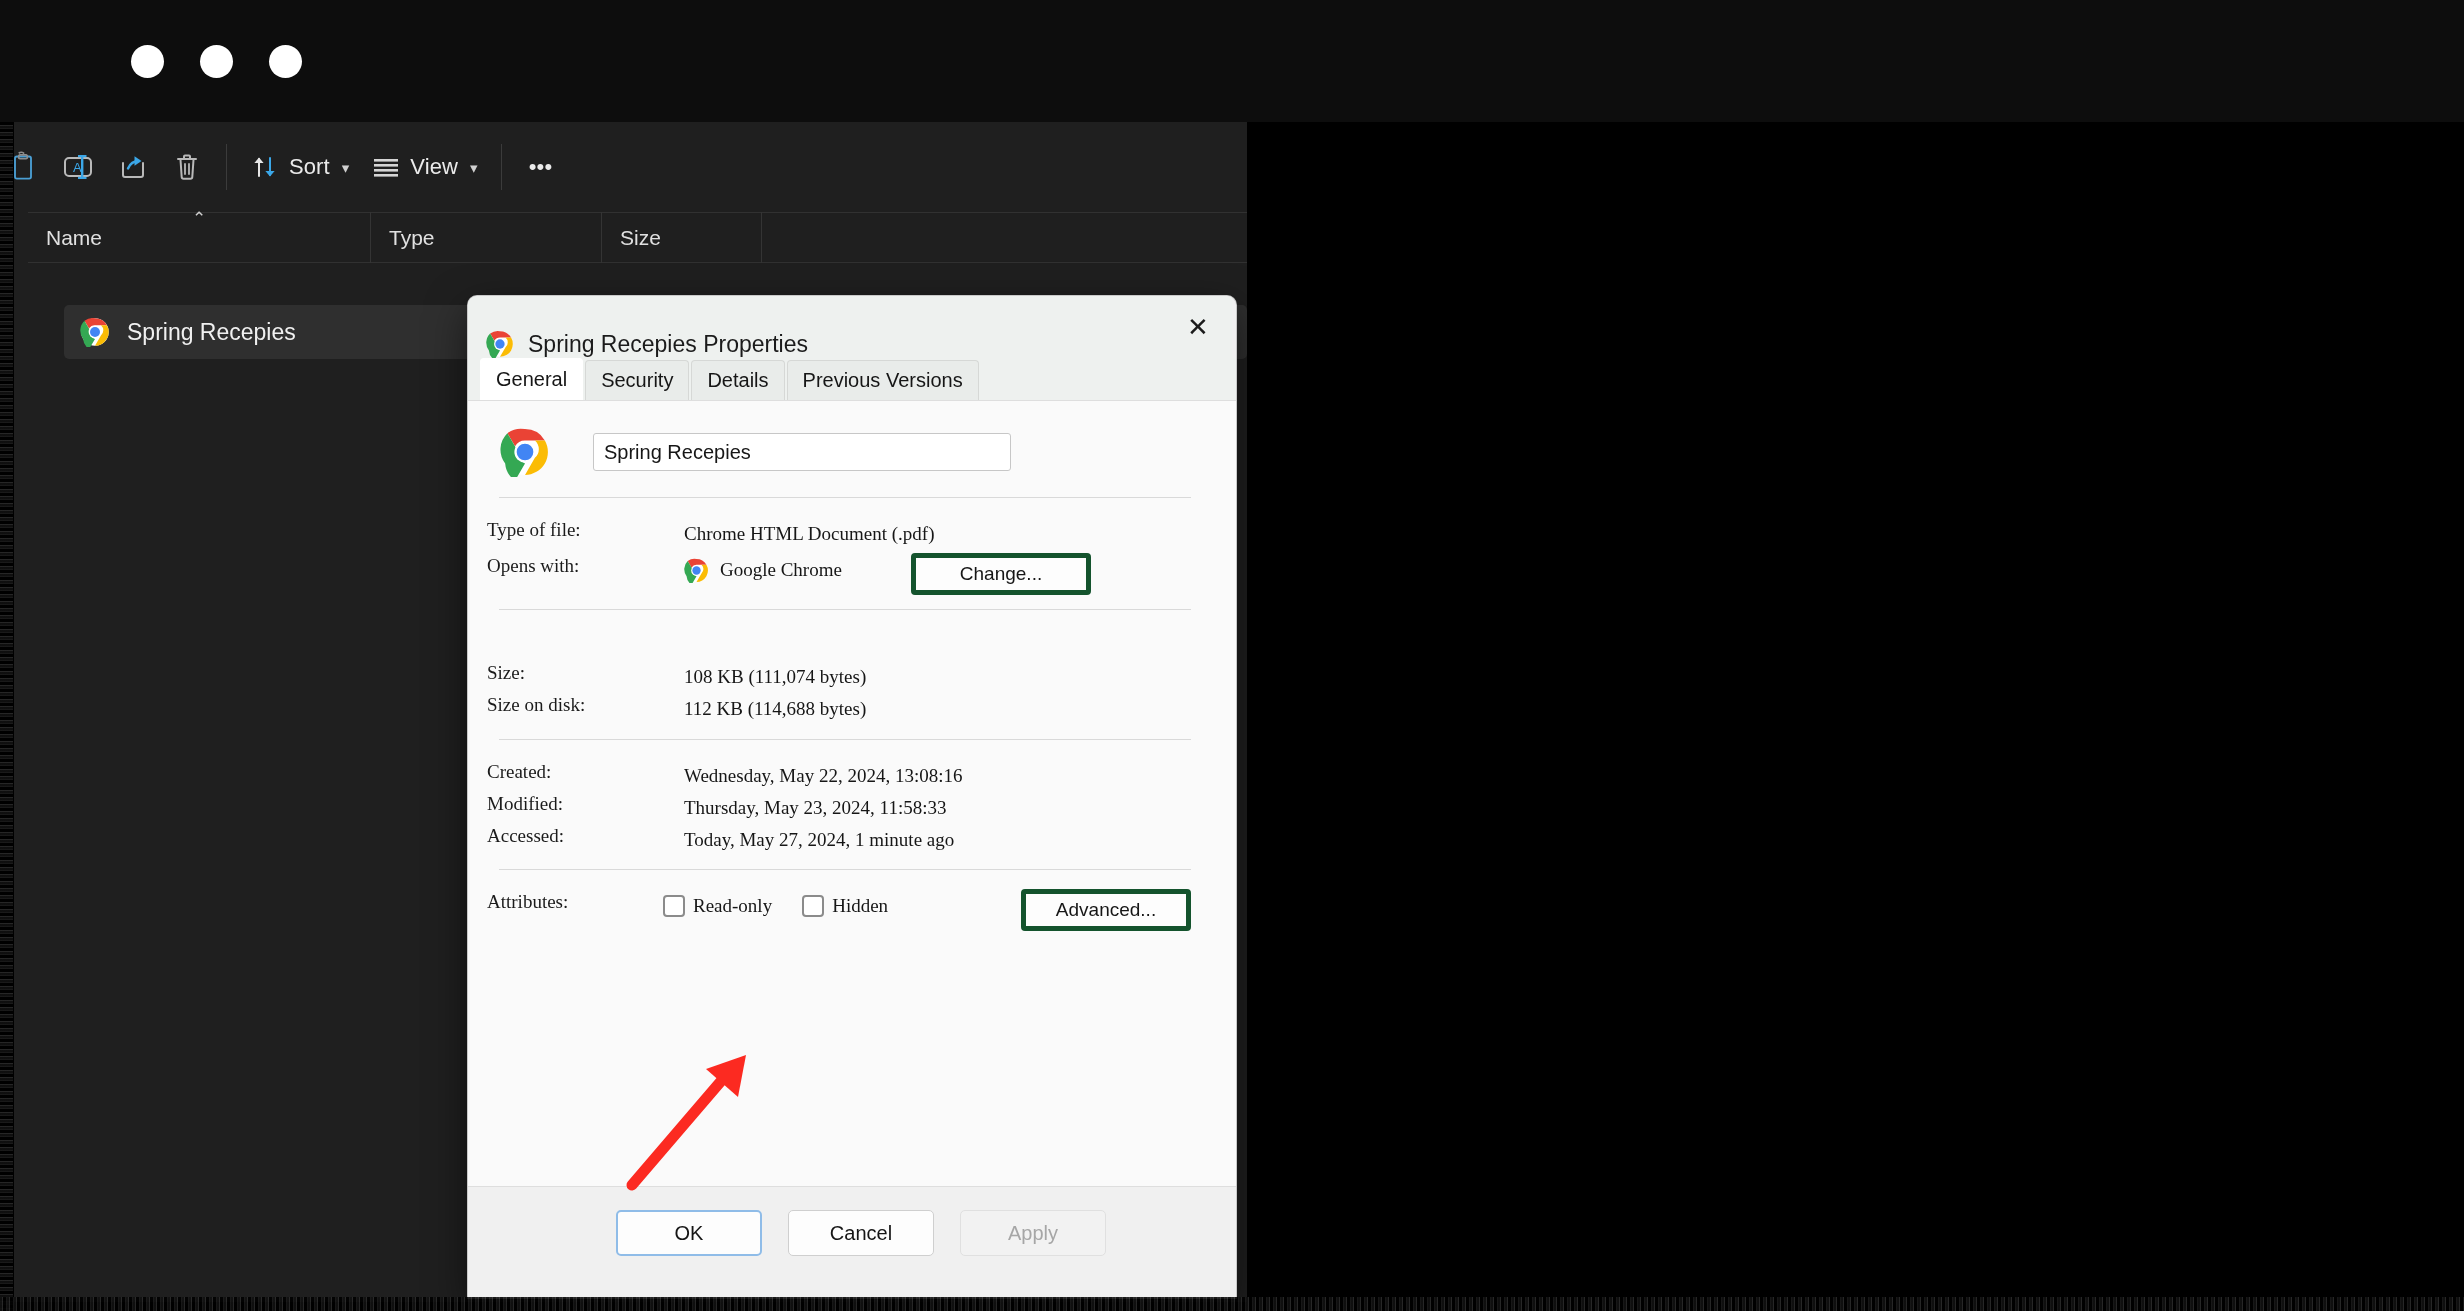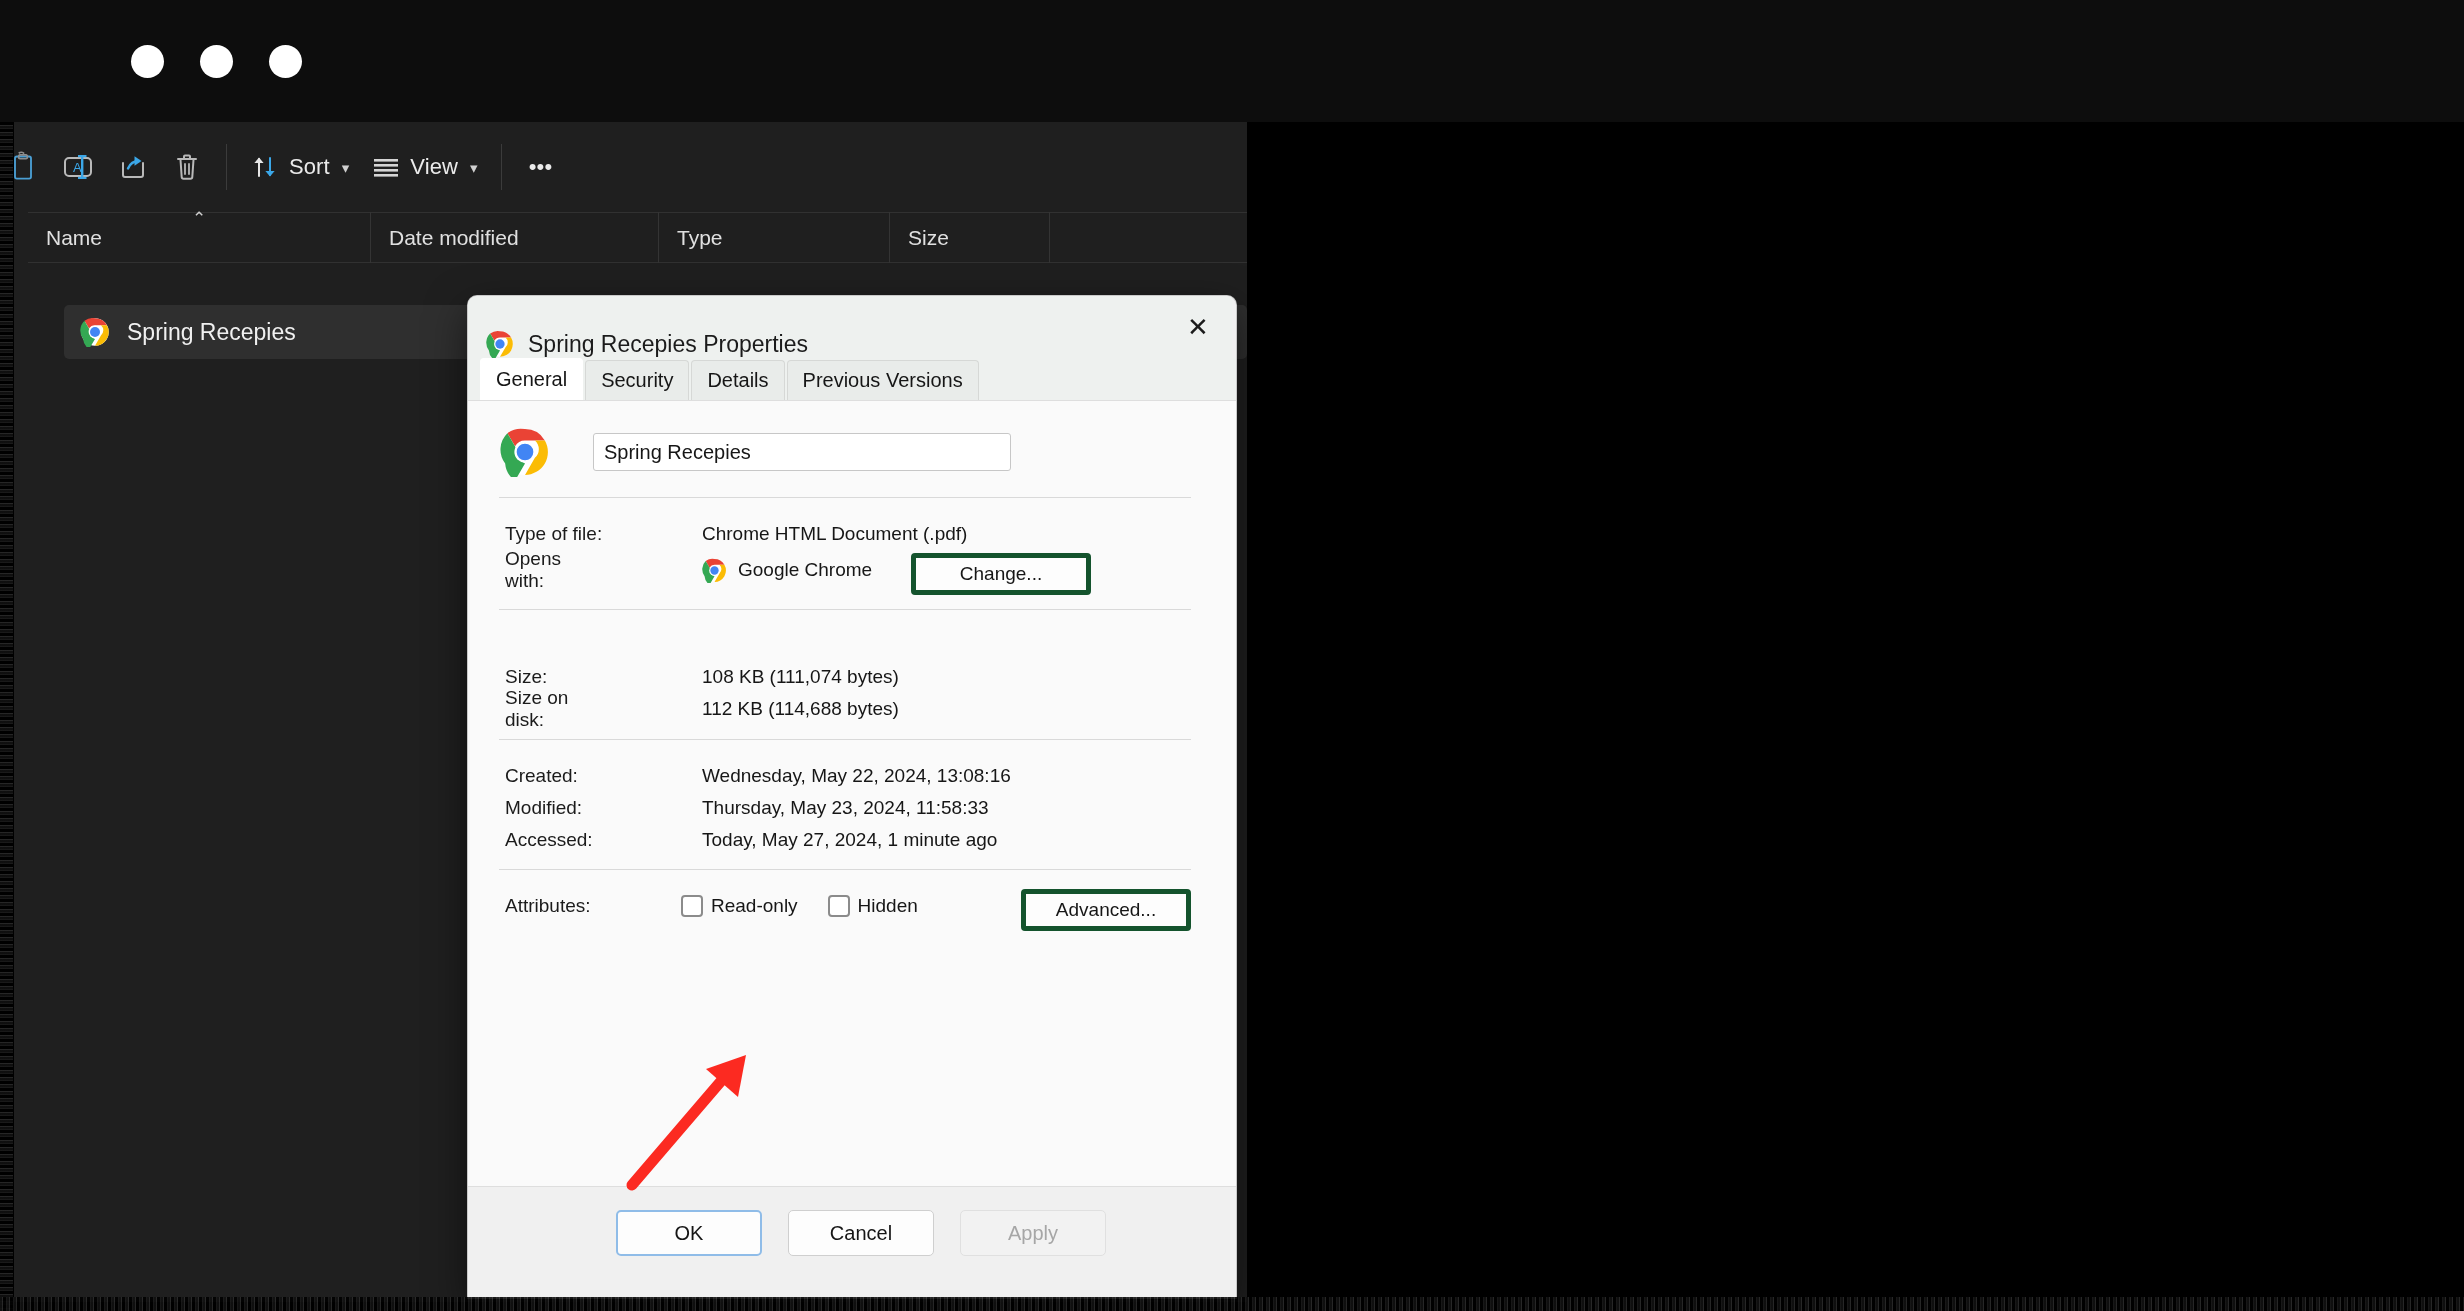--- a/index.html
+++ b/index.html
@@ -312,25 +312,25 @@
   .hr {
     position: absolute;
     left: 31px;
     width: 692px;
     height: 1px;
     background: #d9d9d9;
   }
 
   .prop-row {
     position: absolute;
-    left: 37px;
+    left: 19px;
     width: 700px;
     height: 30px;
     display: flex;
-    align-items: center;
+    font-family: Liberation Serif, serif;
   }
   .prop-label {
     width: 100px;
     color: #1b1b1b;
     font-size: 19px;
     flex: none;
   }
   .prop-value {
     color: #161616;
     font-size: 19px;
@@ -518,23 +518,20 @@
 
       <div class="cmd-btn">
         <span class="cmd-label">•••</span>
       </div>
     </div>
 
     <div id="colheader">
       <div class="colcell" id="col-name">
         <span class="col-sortmark">⌃</span>
         <span>Name</span>
-      </div>
-      <div class="colcell" id="col-date">
-        <span>Date modified</span>
       </div>
       <div class="colcell" id="col-type">
         <span>Type</span>
       </div>
       <div class="colcell" id="col-size">
         <span>Size</span>
       </div>
     </div>
 
     <div id="filelist">

